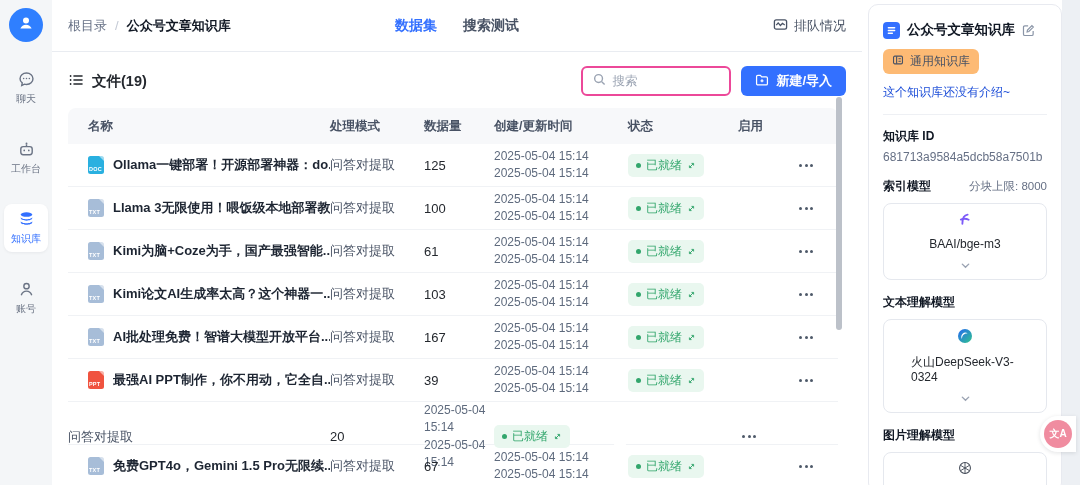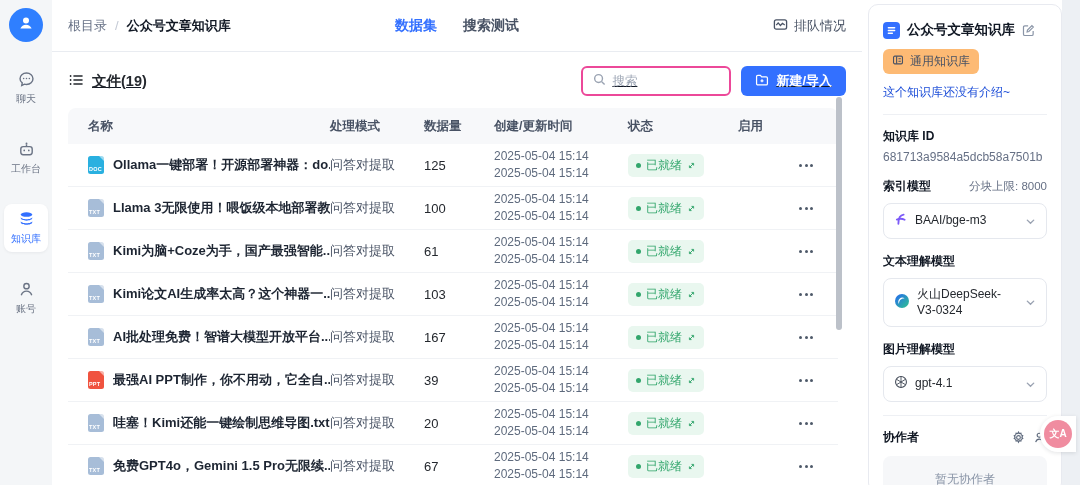--- a/index.html
+++ b/index.html
@@ -19,21 +19,21 @@
   .navbar { height:52px; display:flex; align-items:center; padding:12px 16px; border-bottom:1px solid #e9ecf1; position:relative; }
   .crumb { display:flex; align-items:center; gap:8px; font-size:13px; }
   .crumb .root { color:#667085; cursor:pointer; }
   .crumb .sep { color:#c3c9d4; }
   .crumb .cur { color:#111824; font-weight:700; }
   .tabs { position:absolute; left:50%; transform:translateX(-50%); display:flex; gap:26px; font-size:14px; }
   .tab { color:#485264; cursor:pointer; font-weight:600; }
   .tab.active { color:#3370ff; }
   .queue { margin-left:auto; display:flex; align-items:center; gap:6px; font-size:13px; color:#485264; cursor:pointer; }
 
-  .toolbar { display:flex; align-items:center; padding:14px 16px 10px 16px;text-decoration:underline; }
+  .toolbar { display:flex; align-items:center; padding:14px 16px 10px 16px; }
   .files-title { display:flex; align-items:center; gap:8px; font-size:14.5px; font-weight:700; color:#24282e; }
   .toolbar .spacer { flex:1; }
   .search-box { display:flex; align-items:center; gap:6px; width:150px; height:30px; border:2px solid #ec4899; border-radius:6px; padding:0 10px; margin-right:10px; background:#fff; }
   .search-box input { border:none; outline:none; width:100%; font-size:12.5px; color:#111824; font-family:inherit; background:transparent; }
   .search-box input::placeholder { color:#9aa3b2; }
   .btn-primary { display:flex; align-items:center; gap:7px; height:30px; padding:0 14px; background:#3370ff; color:#fff; font-size:13px; font-weight:600; border:none; border-radius:6px; cursor:pointer; font-family:inherit; }
 
   
   .table { margin:2px 24px 0 16px; }
   .thead { display:grid; grid-template-columns:262px 94px 70px 134px 110px 57px 1fr; align-items:center; height:36px; background:#f7f8fa; border-radius:8px 8px 0 0; font-size:12.5px; font-weight:700; color:#485264; }
@@ -62,21 +62,21 @@
   .kb-logo { width:17px; height:17px; border-radius:4px; background:#3370ff; display:flex; align-items:center; justify-content:center; flex:none; }
   .d-title .t { font-size:13.5px; font-weight:700; color:#111824; }
   .edit-ic { color:#8a95a7; cursor:pointer; display:flex; }
   .type-badge { display:inline-flex; align-items:center; gap:6px; margin-top:10px; background:#fdba74; border-radius:6px; padding:4px 9px; font-size:12px; color:#485264; }
   .d-desc { margin-top:10px; font-size:12px; color:#1d4ed8; }
   .d-hr { border:none; border-top:1px solid #eef0f4; margin:13px 0; }
   .d-label { font-size:12px; font-weight:700; color:#111824; }
   .d-id-val { margin-top:5px; font-size:12px; color:#667085; }
   .d-row { display:flex; align-items:center; justify-content:space-between; margin-top:14px; }
   .d-hint { font-size:11.5px; color:#667085; }
-  .select { display:flex; align-items:center; gap:7px; margin-top:8px; border:1px solid #e5e8ee; border-radius:8px; padding:8px 10px; cursor:pointer; background:#fff; }
+  .select { display:flex; align-items:center; gap:7px; margin-top:8px; border:1px solid #e5e8ee; border-radius:8px; padding:8px 10px; cursor:pointer; background:#fff;flex-direction:column; }
   .select .s-txt { flex:1; font-size:12px; color:#24282e; line-height:1.3; }
   .chev { color:#9aa3b2; flex:none; display:flex; }
   .collab-head { display:flex; align-items:center; margin-top:2px; }
   .collab-ics { margin-left:auto; display:flex; gap:9px; color:#5e6a7d; }
   .collab-ics span { cursor:pointer; display:flex; }
   .collab-empty { margin-top:10px; background:#f6f7f9; border-radius:8px; height:46px; display:flex; align-items:center; justify-content:center; font-size:12px; color:#8a95a7; }
 
   
   .edge-strip { position:absolute; right:0; top:0; width:18px; height:485px; background:#edf0f4; }
   .fab { position:absolute; right:4px; top:416px; width:36px; height:36px; background:#fff; border-radius:18px 0 0 18px; box-shadow:0 1px 4px rgba(17,24,36,.12); display:flex; align-items:center; padding-left:4px; cursor:pointer; }
@@ -408,26 +408,20 @@
       <div>
               <span class="dots">
                 <i></i>
                 <i></i>
                 <i></i>
               </span>
             </div>
     </div>
 
     <div class="trow">
-      <div class="cell-name">
-        <span class="fticon ft-txt">
-                <span class="ft-label">TXT</span>
-              </span>
-        <span class="fname">哇塞！Kimi还能一键绘制思维导图.txt</span>
-      </div>
       <div class="cell-mode">问答对提取</div>
       <div class="cell-count">20</div>
       <div class="cell-time">
         <div>2025-05-04 15:14</div>
         <div>2025-05-04 15:14</div>
       </div>
       <div>
         <span class="badge-status">
           <span class="dot"></span>
           <span>已就绪</span>

